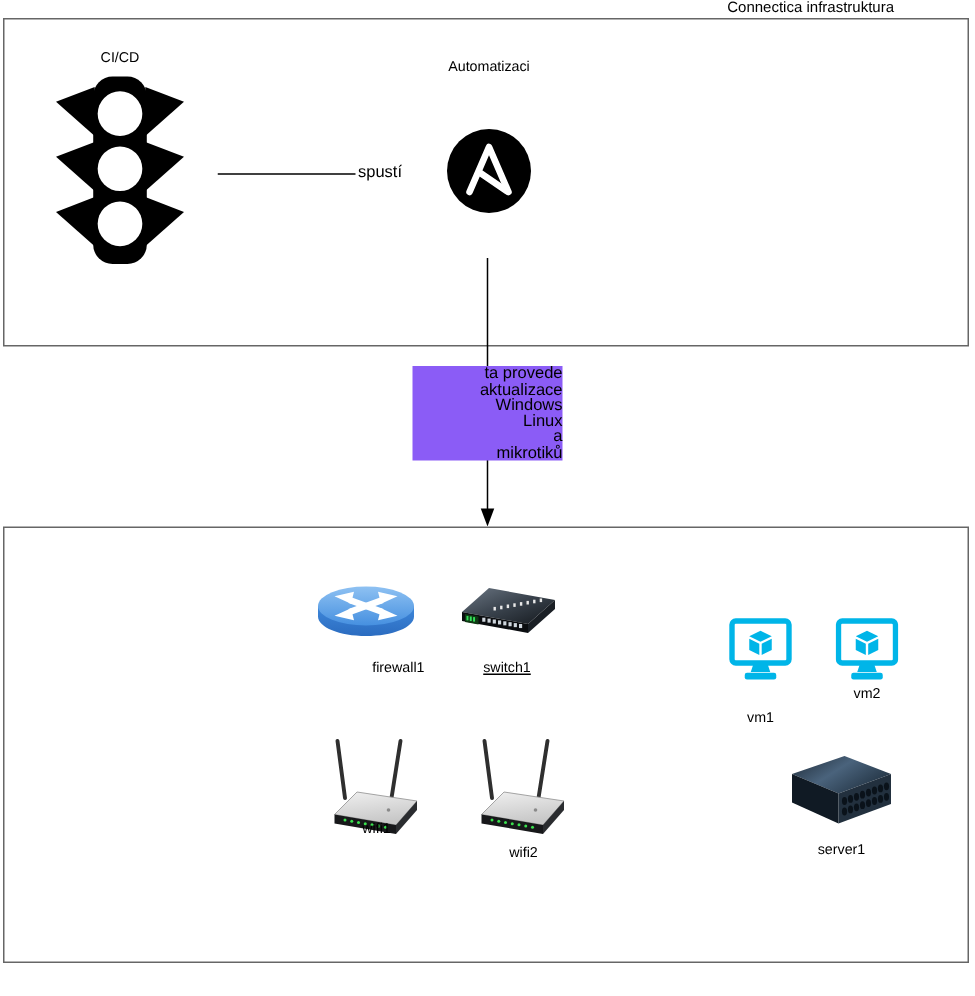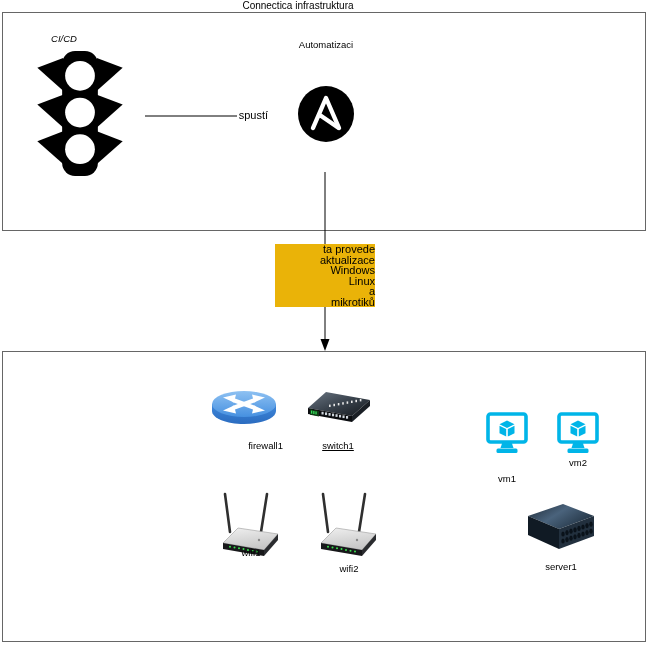--- a/index.html
+++ b/index.html
@@ -4,33 +4,33 @@
 <style>
   html,body{margin:0;padding:0;background:#fff;}
   .canvas{position:relative;width:650px;height:664px;background:#fff;
     font-family:"Liberation Sans","DejaVu Sans",sans-serif;color:#000;overflow:hidden;}
   .abs{position:absolute;}
   .container-box{border:1px solid #666;background:#fff;box-sizing:border-box;}
   .title{font-size:10px;text-align:center;white-space:nowrap;}
   .node-label{font-size:9.5px;text-align:center;white-space:nowrap;}
   .edge-label{font-size:11px;text-align:right;line-height:10.5px;}
   .edge-label span{background:#fff;padding:0 2px;}
-  .multiline{white-space:pre-line;background:#eab308;}
+  .multiline{white-space:pre-line;background:#8b5cf6;}
   svg{display:block;}
 </style>
 </head>
 <body>
 
 <div class="canvas">
 
-  <div class="abs title" style="left:0;top:1;width:596px;">Connectica infrastruktura</div>
+  <div class="abs title" style="left:0;top:1;width:596px;text-align:right;">Connectica infrastruktura</div>
 
   <div class="abs container-box" style="left:2px;top:12px;width:644px;height:219px;"></div>
 
-  <div class="abs node-label" style="left:24px;top:33px;width:80px;font-style:italic;">CI/CD</div>
+  <div class="abs node-label" style="left:40px;top:33px;width:80px;">CI/CD</div>
   <span class="abs" style="left:35px;top:50px;">
     <svg width="90" height="127" viewBox="0 0 90 128" aria-hidden="true">
       <g fill="#000">
         <rect x="27" y="1" width="36" height="126" rx="13"></rect>
         <polygon points="28,8 2,18 28,41"></polygon>
           <polygon points="62,8 88,18 62,41"></polygon>
         <polygon points="28,45 2,55 28,78"></polygon>
           <polygon points="62,45 88,55 62,78"></polygon>
         <polygon points="28,82 2,92 28,115"></polygon>
           <polygon points="62,82 88,92 62,115"></polygon>

